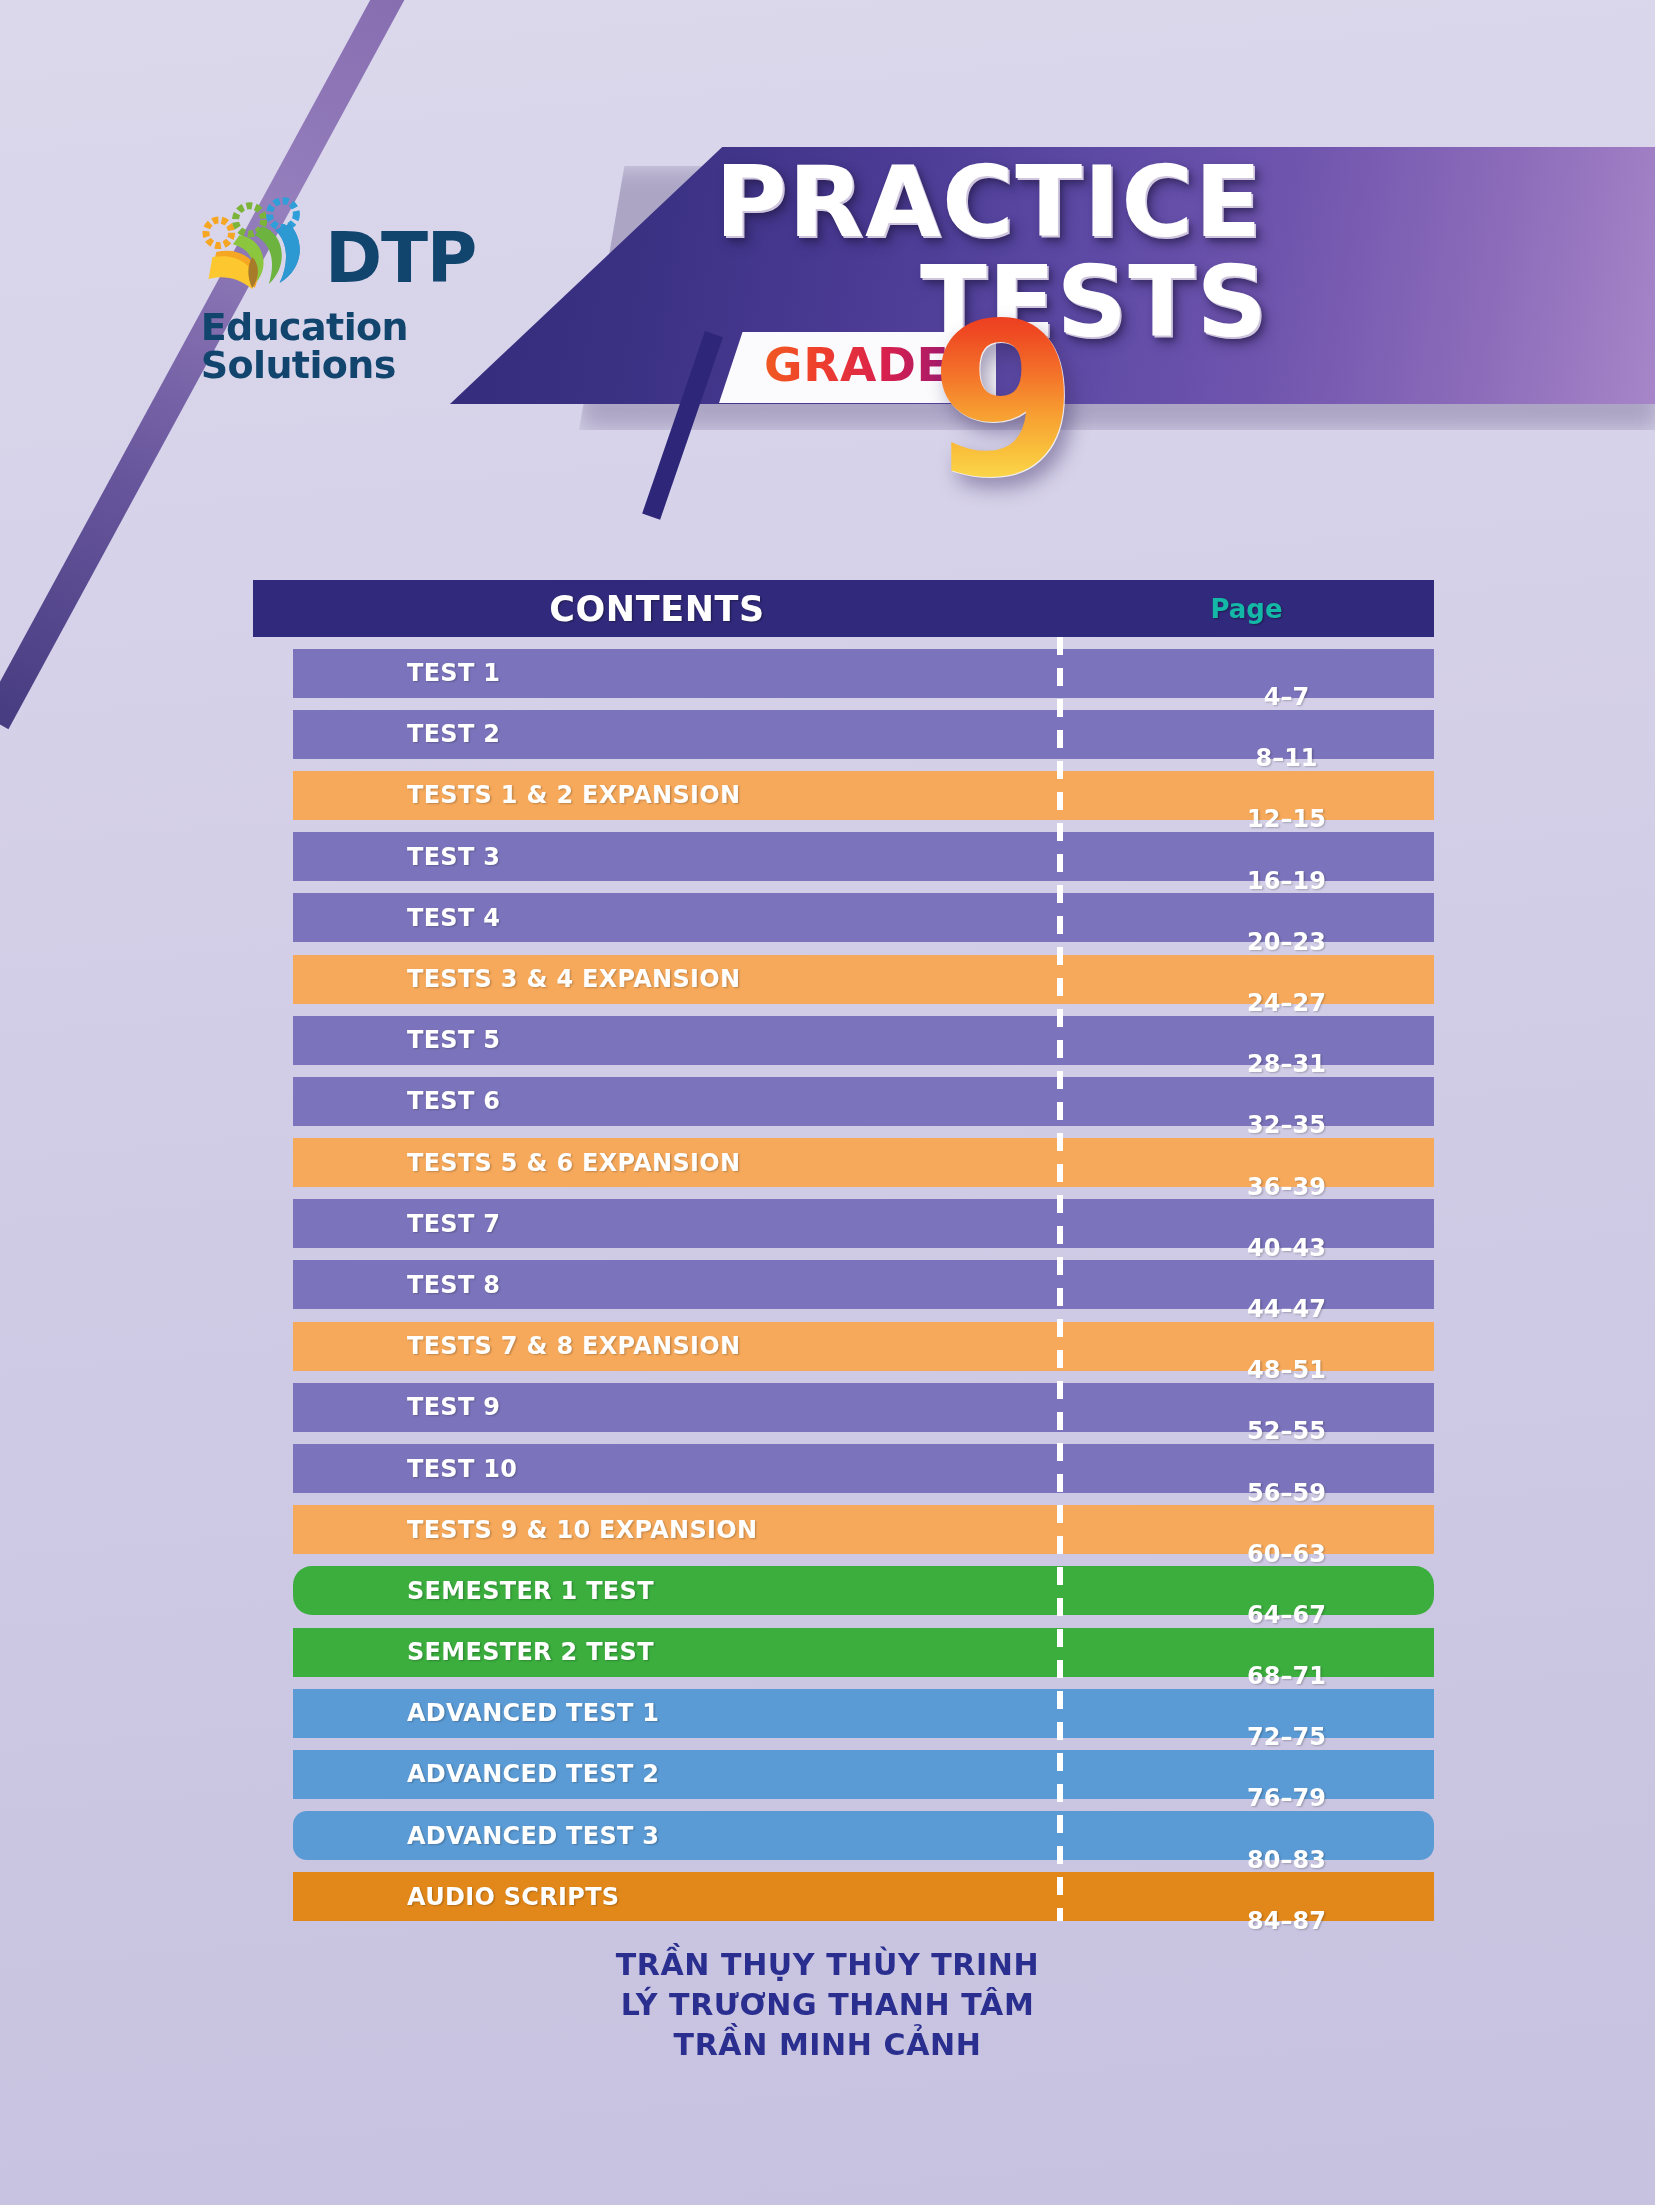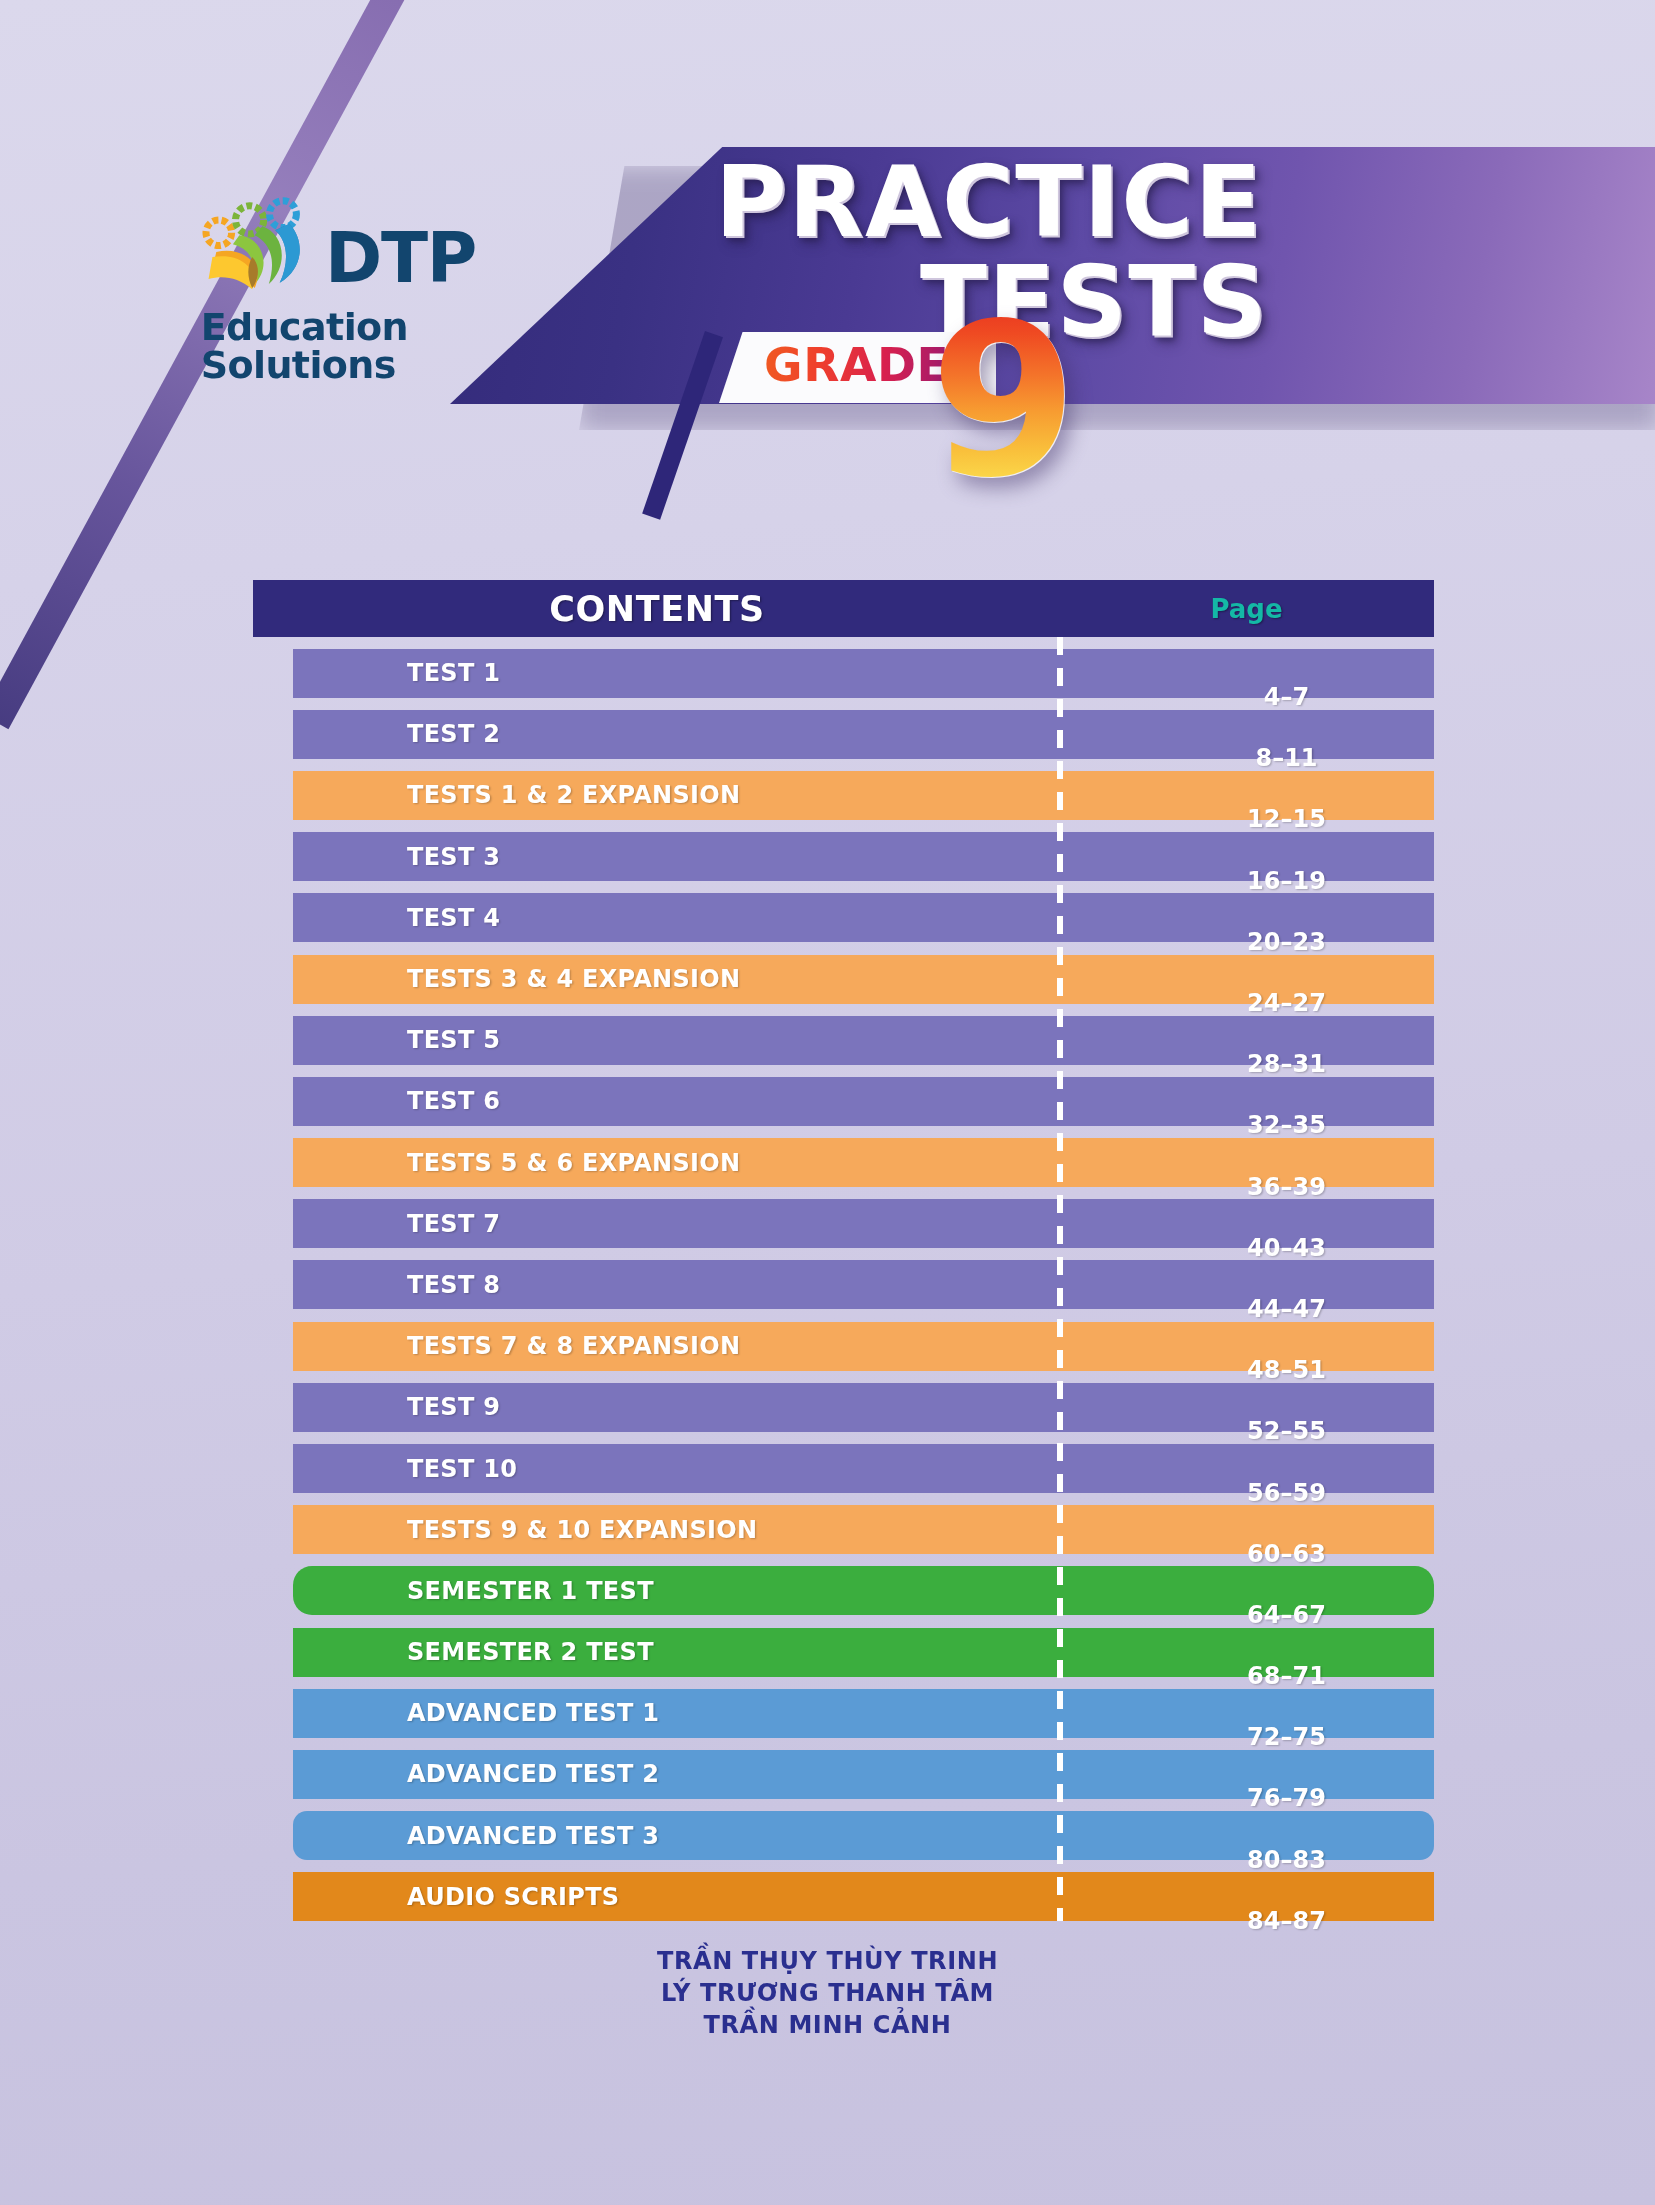--- a/index.html
+++ b/index.html
@@ -279,21 +279,21 @@
   
   #authors {
     position: absolute;
     left: 0;
     top: 1945px;
     width: 1655px;
     text-align: center;
   }
   #authors .a-line {
     color: #2a2f8f;
-    font-size: 24px;
+    font-size: 30px;
     font-weight: 700;
     letter-spacing: 0.6px;
     font-family: "DejaVu Sans", sans-serif;
     line-height: 1.34;
   }
 </style>
 </head>
 <body>
 
 <div id="page">

